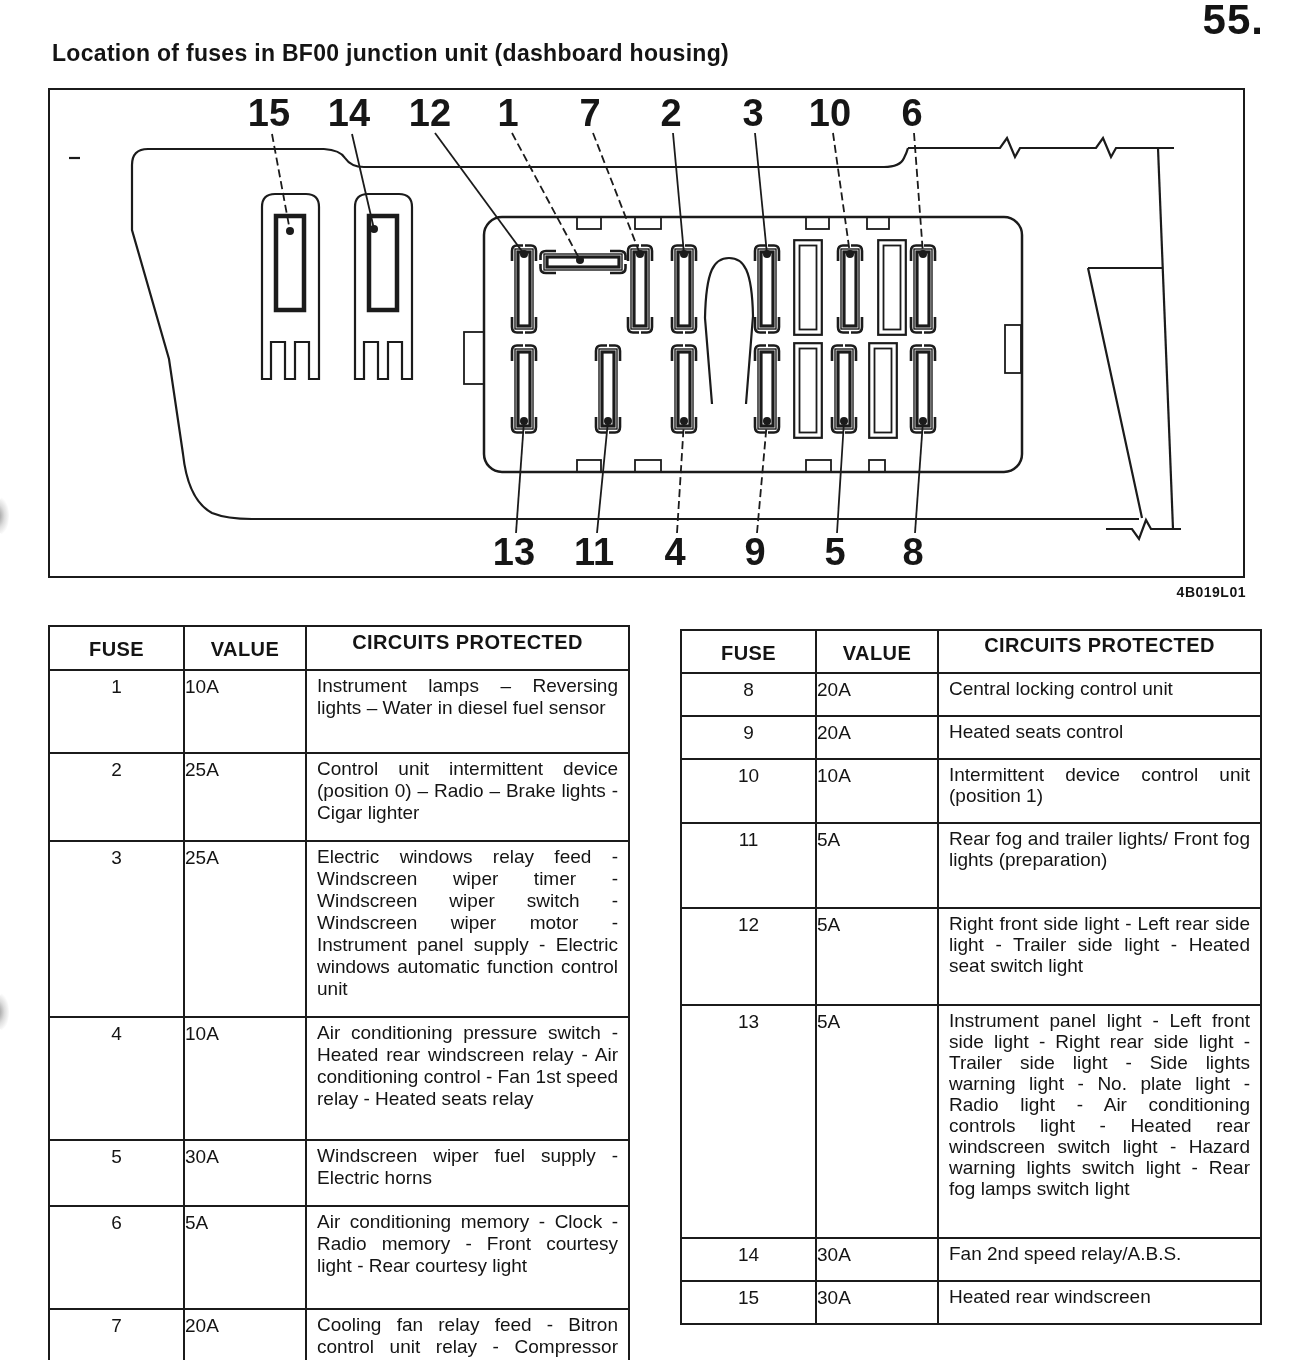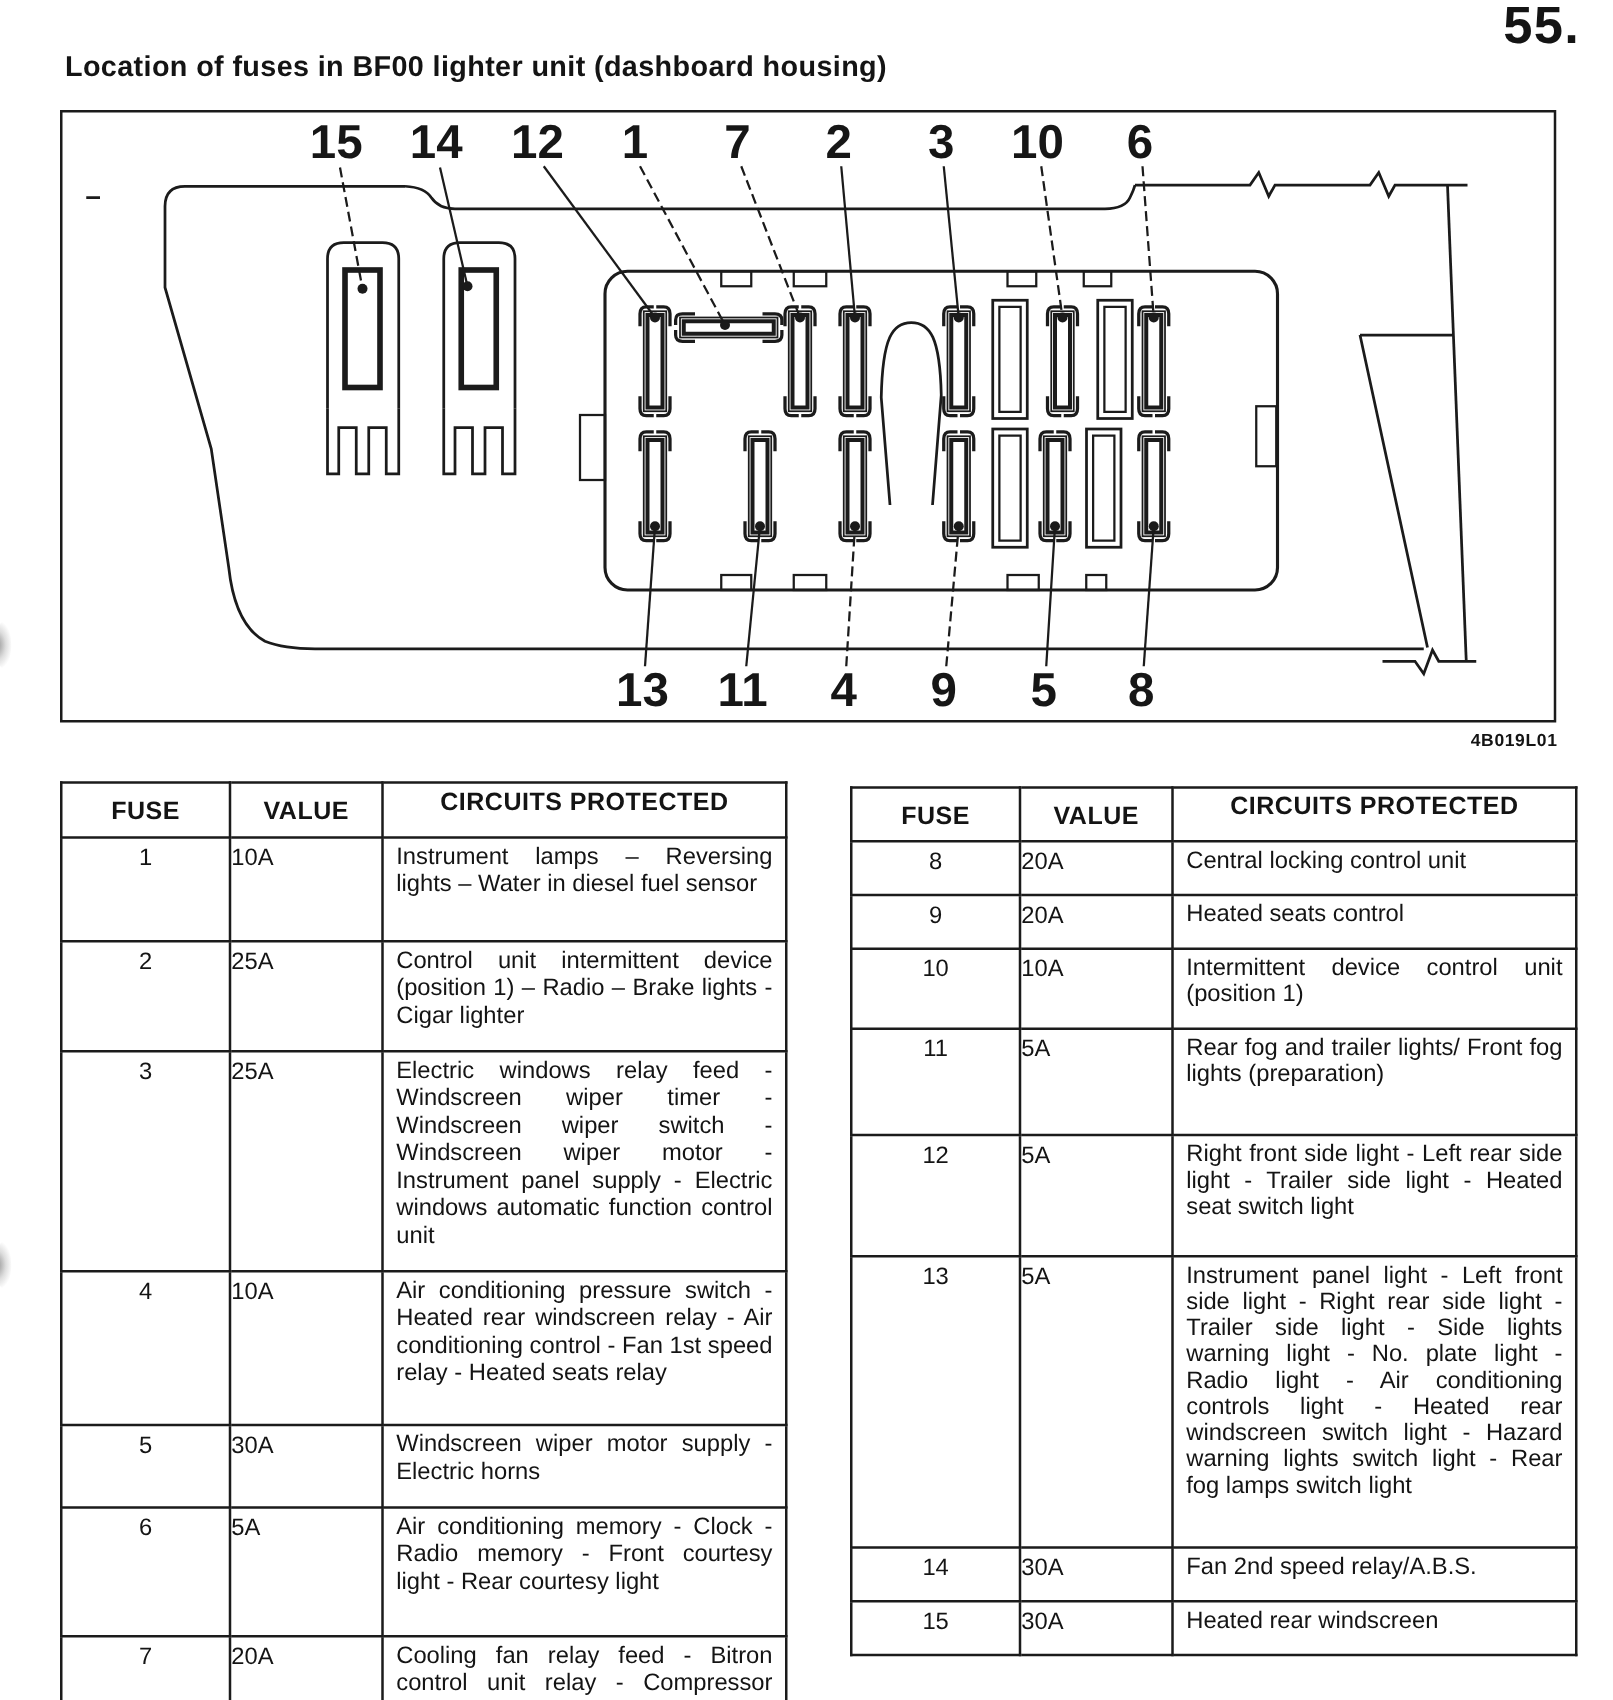--- a/index.html
+++ b/index.html
@@ -57,21 +57,21 @@
   .smudge {
     position:absolute; left:-3px; width:12px; height:38px;
     background:radial-gradient(ellipse at left, #8f8f8f 0%, rgba(160,160,160,.35) 45%, rgba(255,255,255,0) 75%);
     border-radius:50%;
   }
 </style>
 </head>
 <body>
 
 <div class="page-num">55.</div>
-<div class="doc-title">Location of fuses in BF00 lighter unit (dashboard housing)</div>
+<div class="doc-title">Location of fuses in BF00 junction unit (dashboard housing)</div>
 
 <div class="figure-frame">
 <svg width="1197" height="490" viewBox="48 88 1197 490" xmlns="http://www.w3.org/2000/svg">
   <defs>
 
     <g id="fuseV">
       <path class="bkt" d="M1,17 V7 Q1,1.5 6,1.5 H12"></path>
       <path class="bkt" d="M25,17 V7 Q25,1.5 20,1.5 H14"></path>
       <path class="bkt" d="M1,73 V83 Q1,88.5 6,88.5 H12"></path>
       <path class="bkt" d="M25,73 V83 Q25,88.5 20,88.5 H14"></path>
@@ -218,36 +218,36 @@
     <th class="c3" style="text-align:center">CIRCUITS PROTECTED</th>
   </tr>
   <tr style="height:83px">
     <td class="c1">1</td>
     <td class="c2">10A</td>
     <td class="c3">Instrument lamps – Reversing lights – Water in diesel fuel sensor</td>
   </tr>
   <tr style="height:80px">
     <td class="c1">2</td>
     <td class="c2">25A</td>
-    <td class="c3">Control unit intermittent device (position 1) – Radio – Brake lights - Cigar lighter</td>
+    <td class="c3">Control unit intermittent device (position 0) – Radio – Brake lights - Cigar lighter</td>
   </tr>
   <tr style="height:167px">
     <td class="c1">3</td>
     <td class="c2">25A</td>
     <td class="c3">Electric windows relay feed - Windscreen wiper timer - Windscreen wiper switch - Windscreen wiper motor - Instrument panel supply - Electric windows automatic function control unit</td>
   </tr>
   <tr style="height:123px">
     <td class="c1">4</td>
     <td class="c2">10A</td>
     <td class="c3">Air conditioning pressure switch - Heated rear windscreen relay - Air conditioning control - Fan 1st speed relay - Heated seats relay</td>
   </tr>
   <tr style="height:60px">
     <td class="c1">5</td>
     <td class="c2">30A</td>
-    <td class="c3">Windscreen wiper motor supply - Electric horns</td>
+    <td class="c3">Windscreen wiper fuel supply - Electric horns</td>
   </tr>
   <tr style="height:103px">
     <td class="c1">6</td>
     <td class="c2">5A</td>
     <td class="c3">Air conditioning memory - Clock - Radio memory - Front courtesy light - Rear courtesy light</td>
   </tr>
   <tr style="height:75px">
     <td class="c1">7</td>
     <td class="c2">20A</td>
     <td class="c3">Cooling fan relay feed - Bitron control unit relay - Compressor on/off relay</td>

